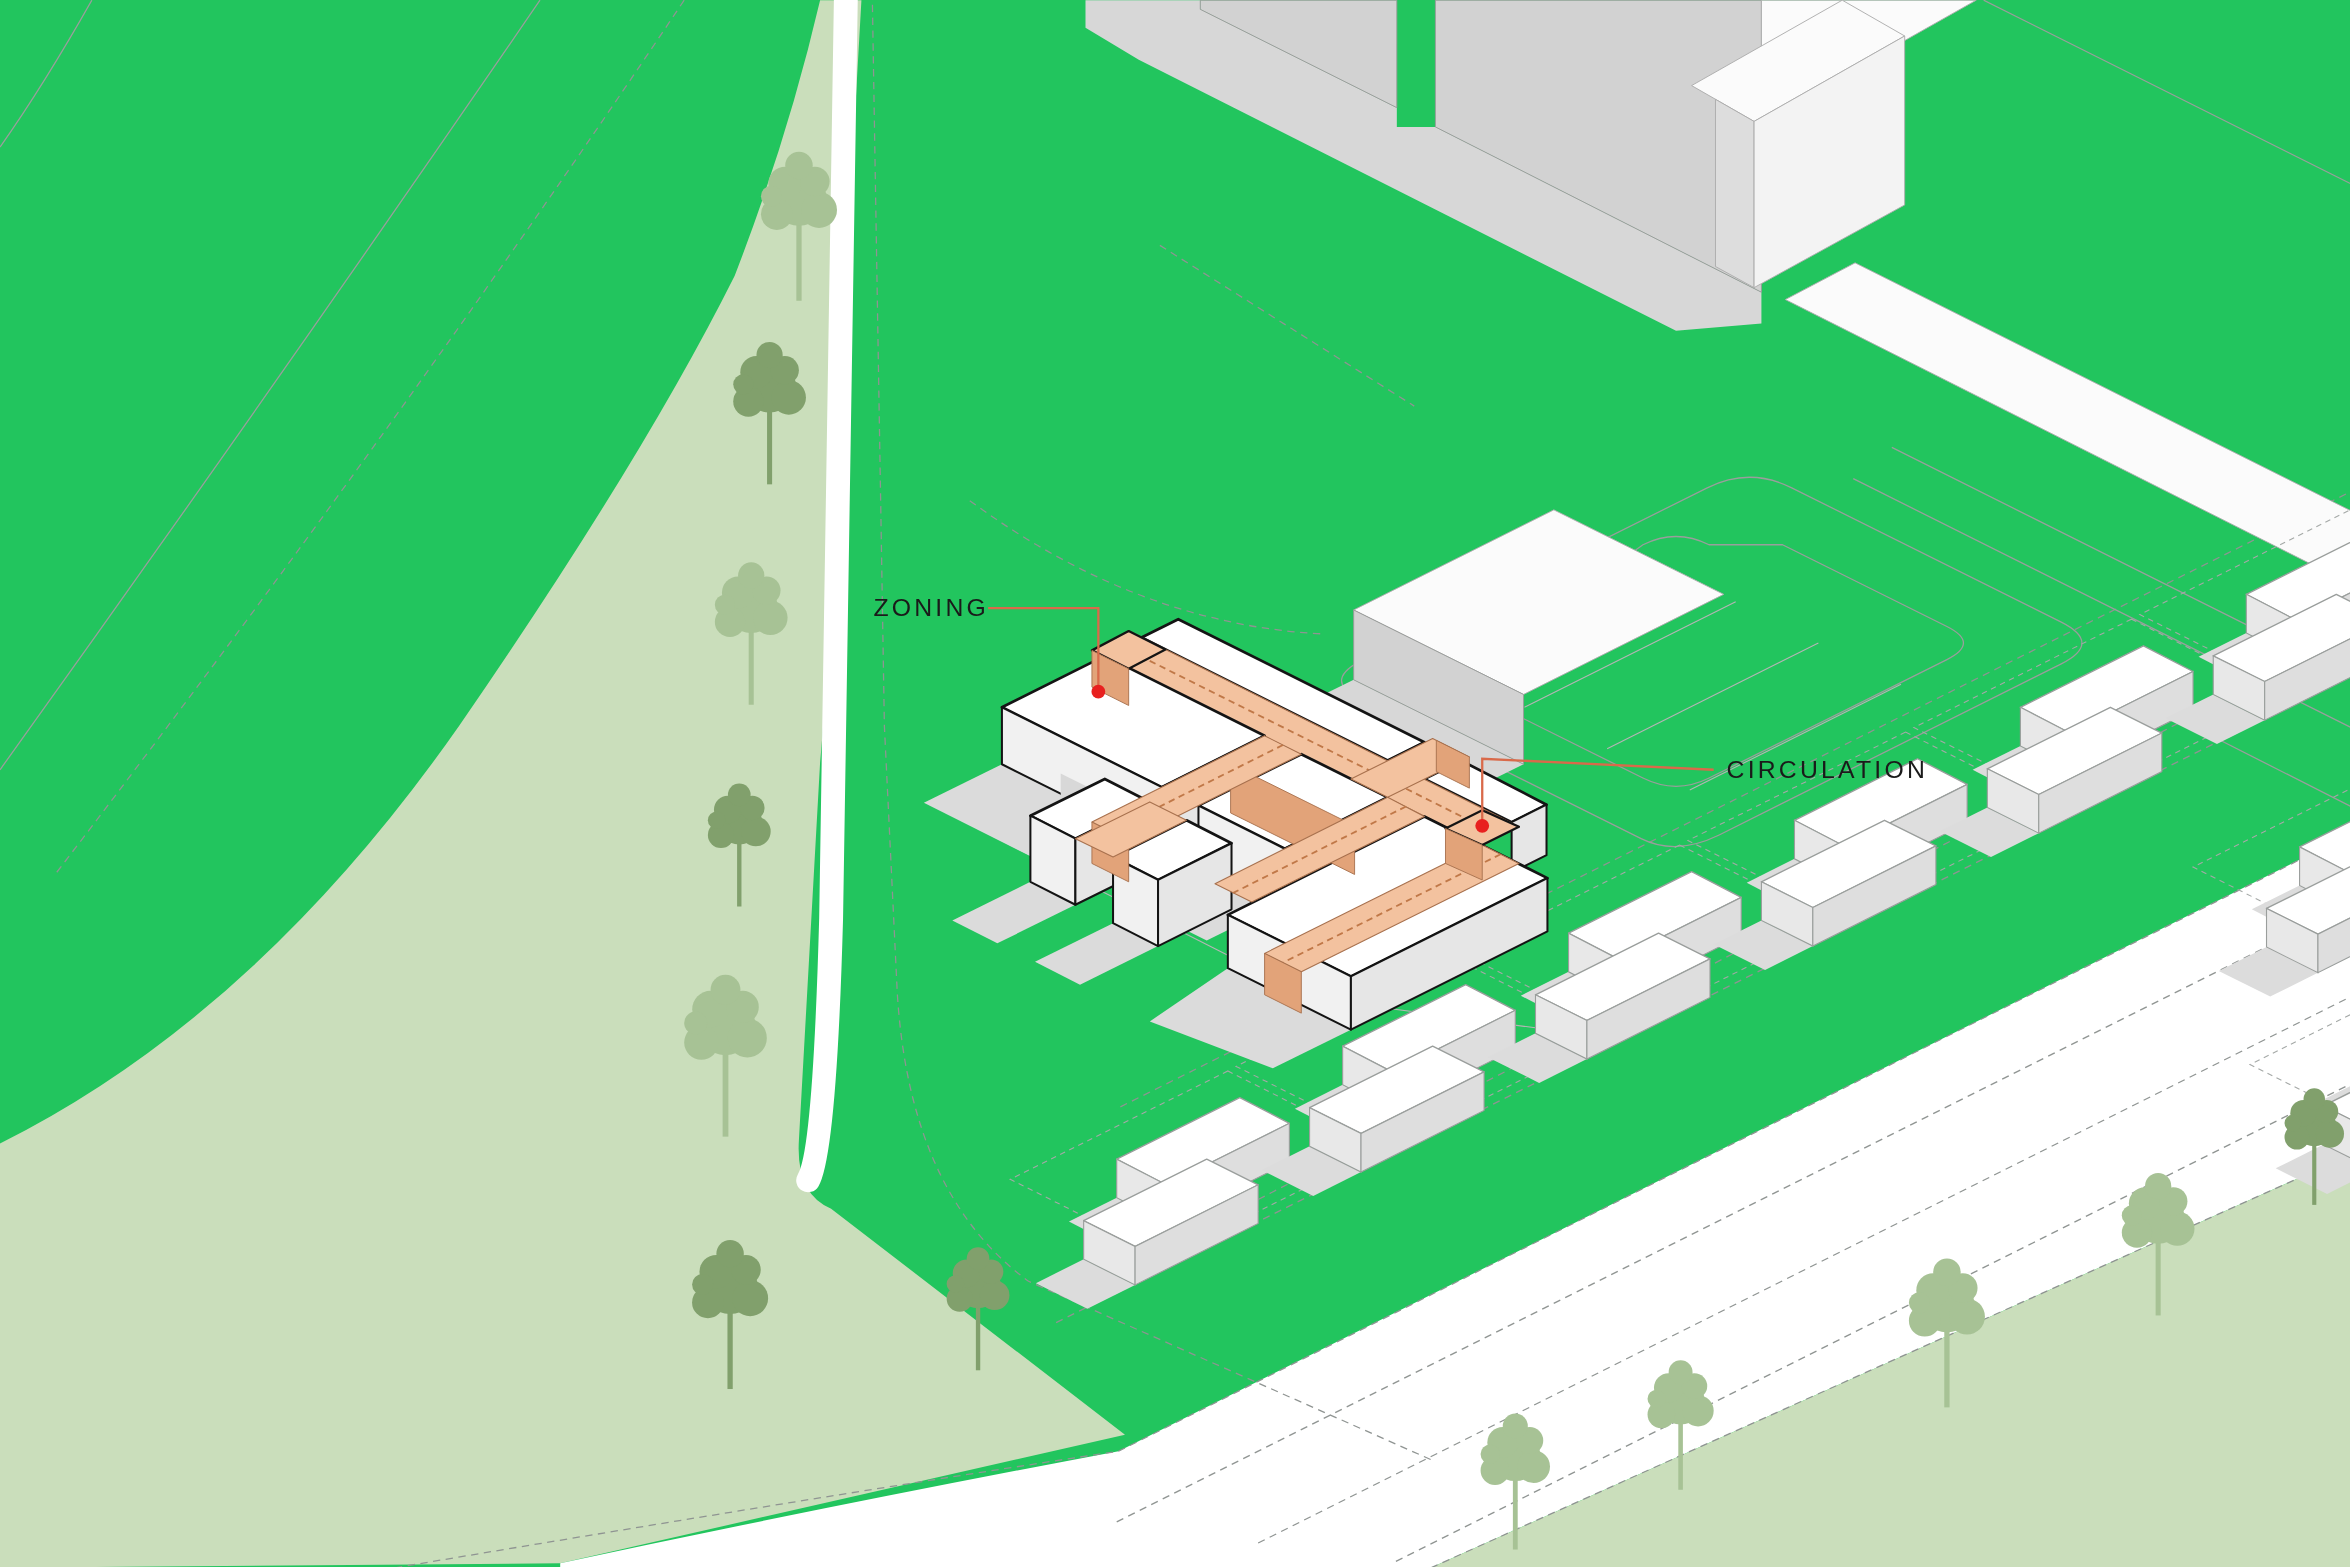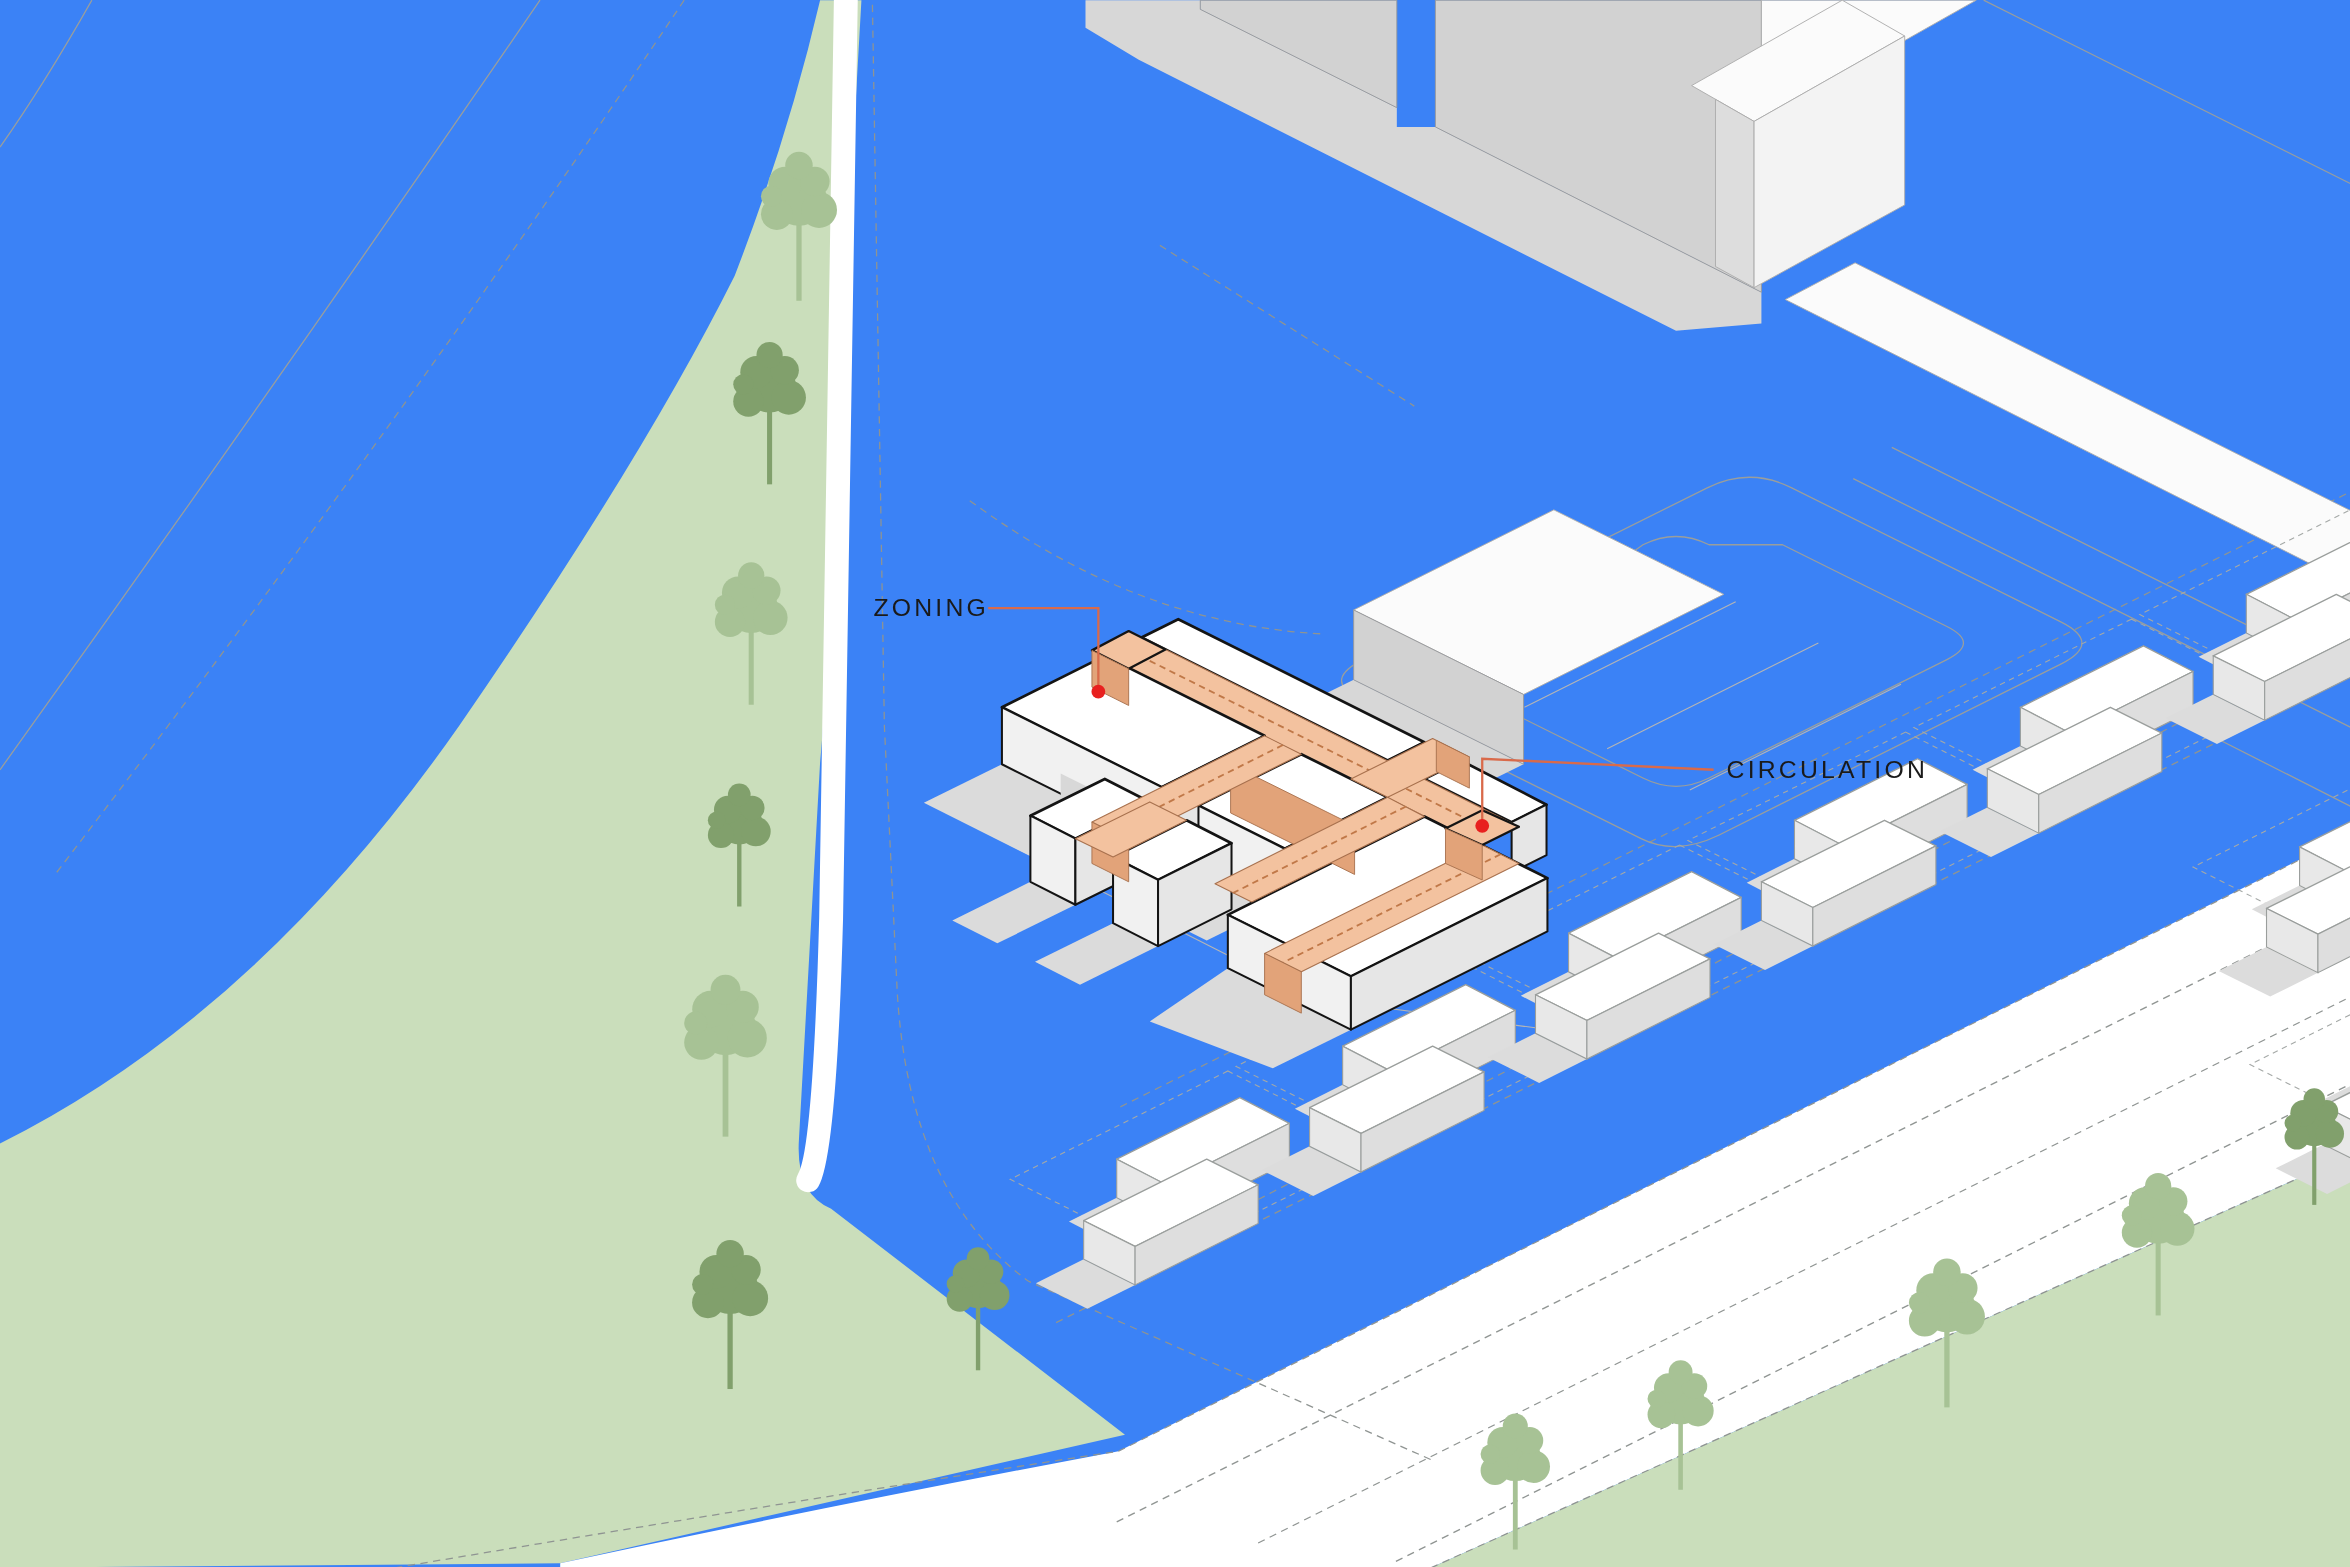--- a/index.html
+++ b/index.html
@@ -1,16 +1,16 @@
 <!DOCTYPE html>
 <html style="font-size:14.7px"><head>
 <meta charset="utf-8">
 <style>
   html,body{margin:0;padding:0;background:#fff;}
-  .stage{position:relative;width:2351px;height:1568px;background:#3b82f6;overflow:hidden;}
+  .stage{position:relative;width:2351px;height:1568px;background:#22c55e;overflow:hidden;}
   svg{position:absolute;left:0;top:0;}
 
   .green{fill:#CADEBB;}
   .road-white{fill:#FFFFFF;}
   .ln{stroke:#9A9E9C;fill:none;stroke-width:1.4;}
   .lnd{stroke:#8F9492;fill:none;stroke-width:1.4;stroke-dasharray:8 6;}
   .lnt{stroke:#B5B5B5;fill:none;stroke-width:1.2;}
 
   .ctx-face{fill:#D2D2D2;stroke:#9A9A9A;stroke-width:1;}
   .ctx-shadow{fill:#D7D7D7;}

